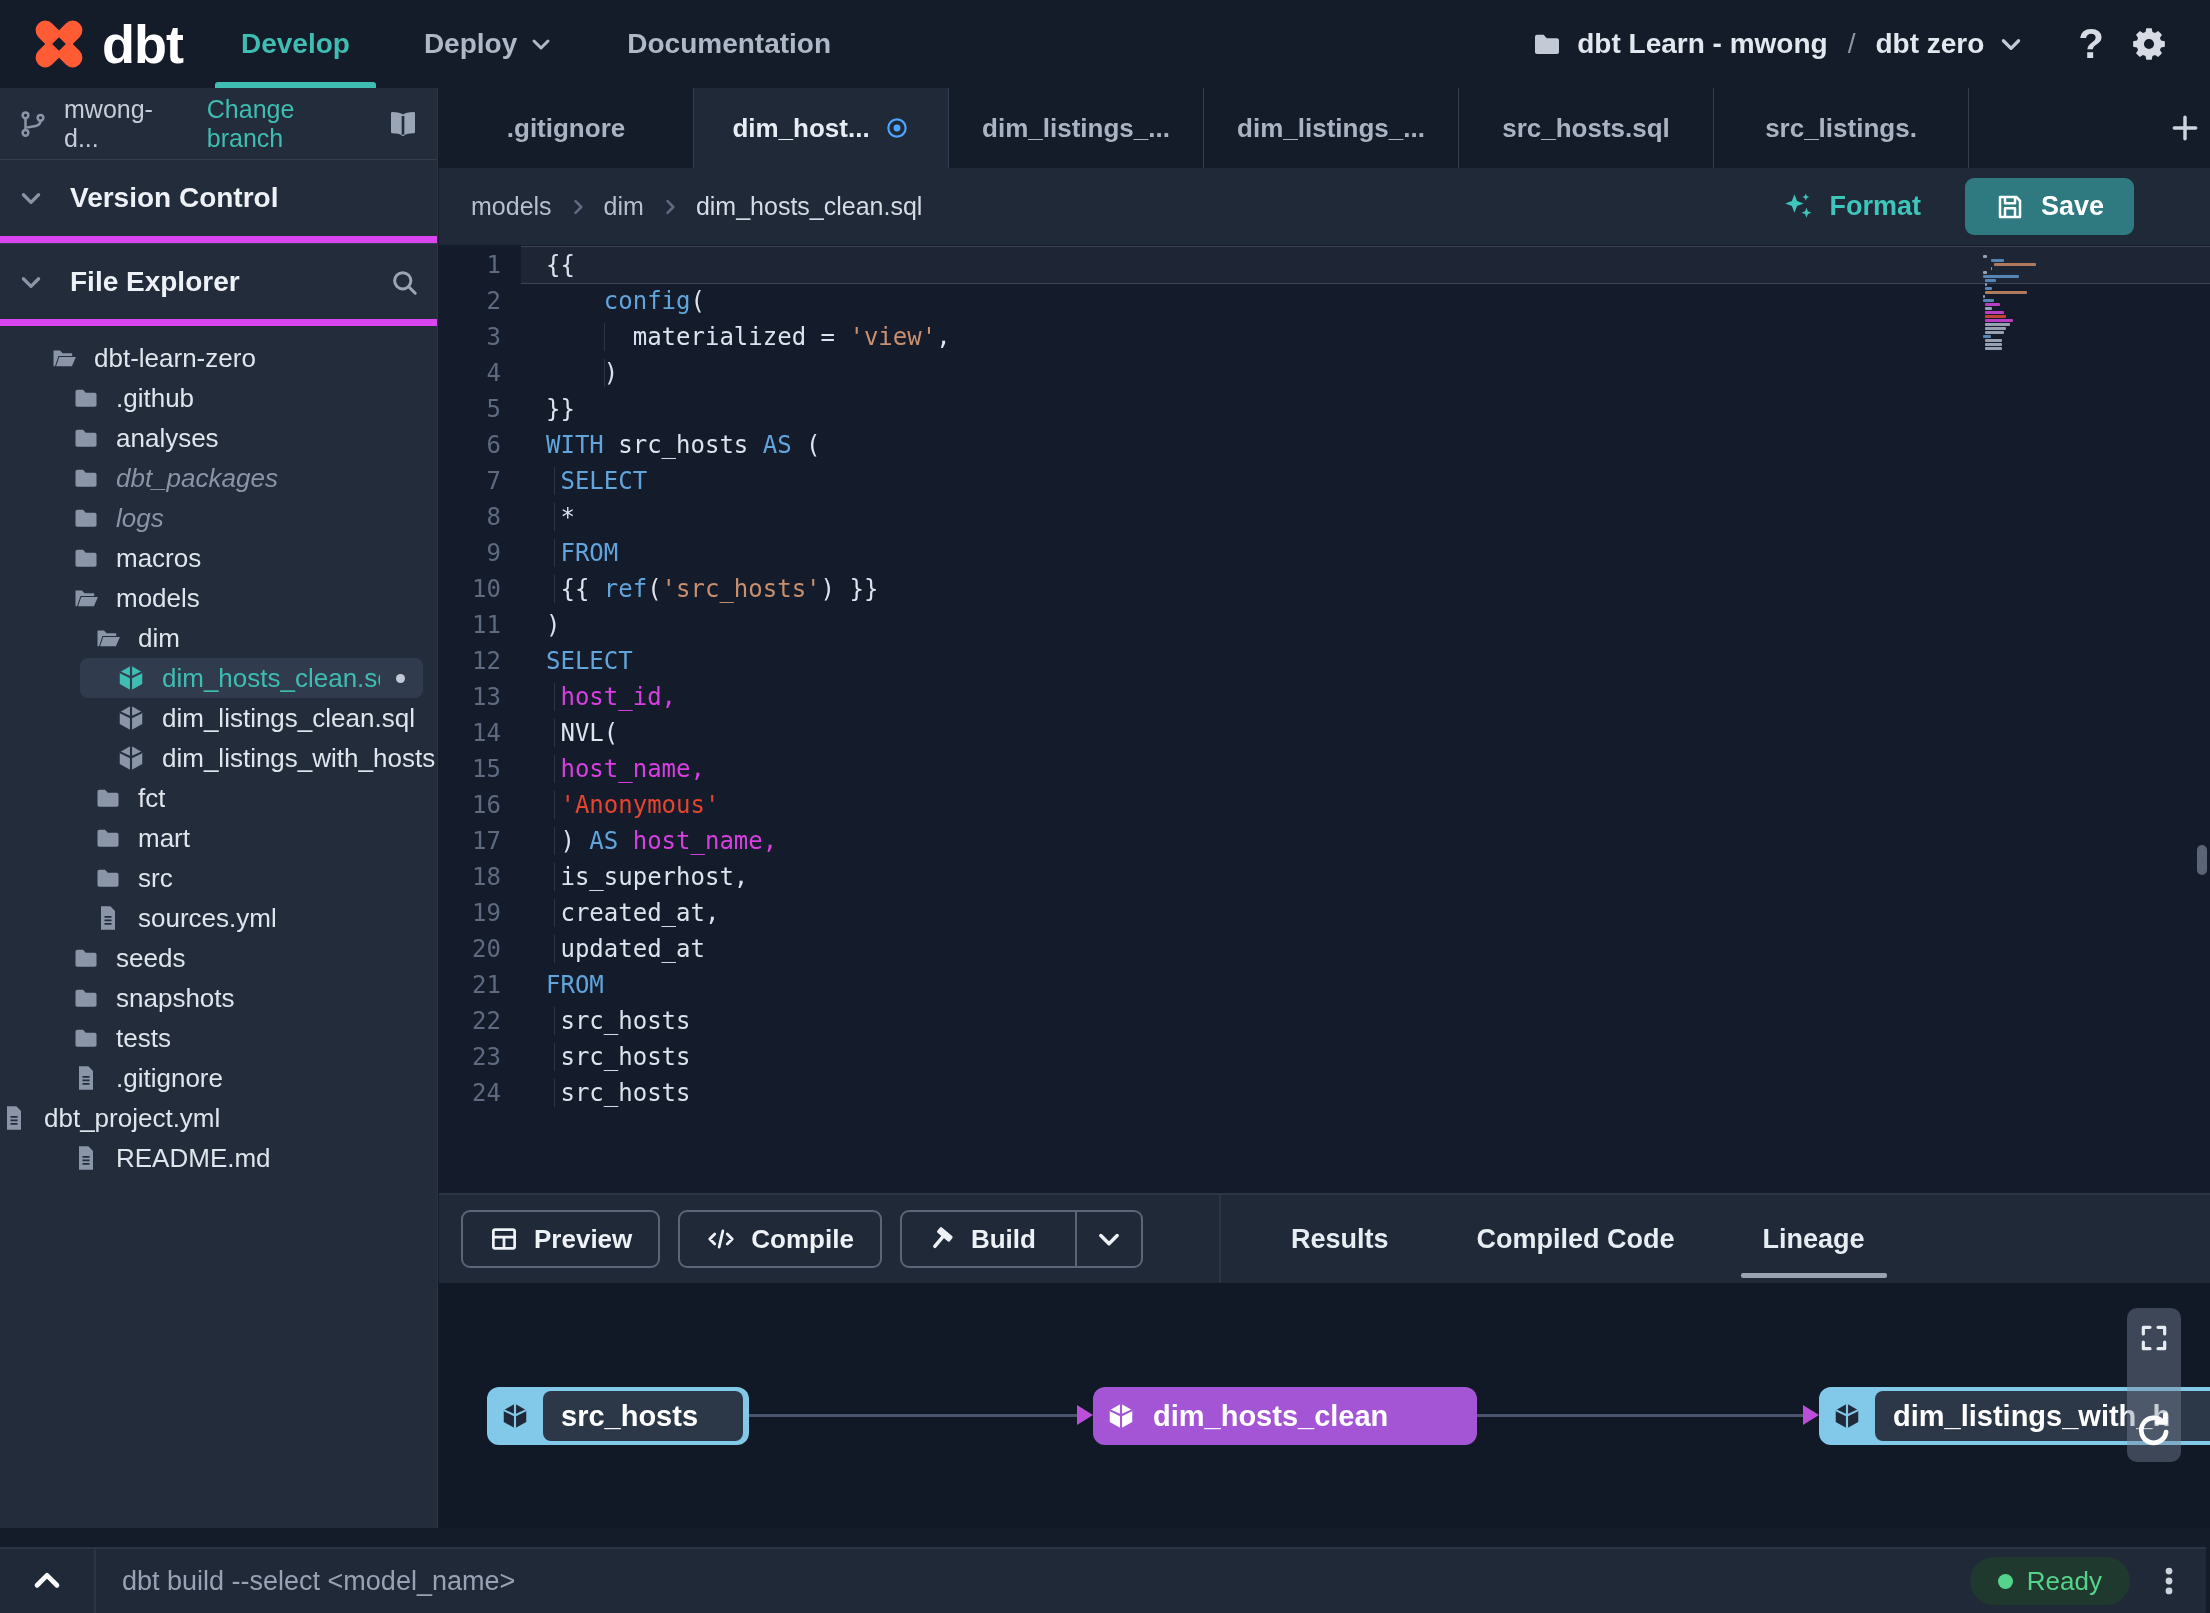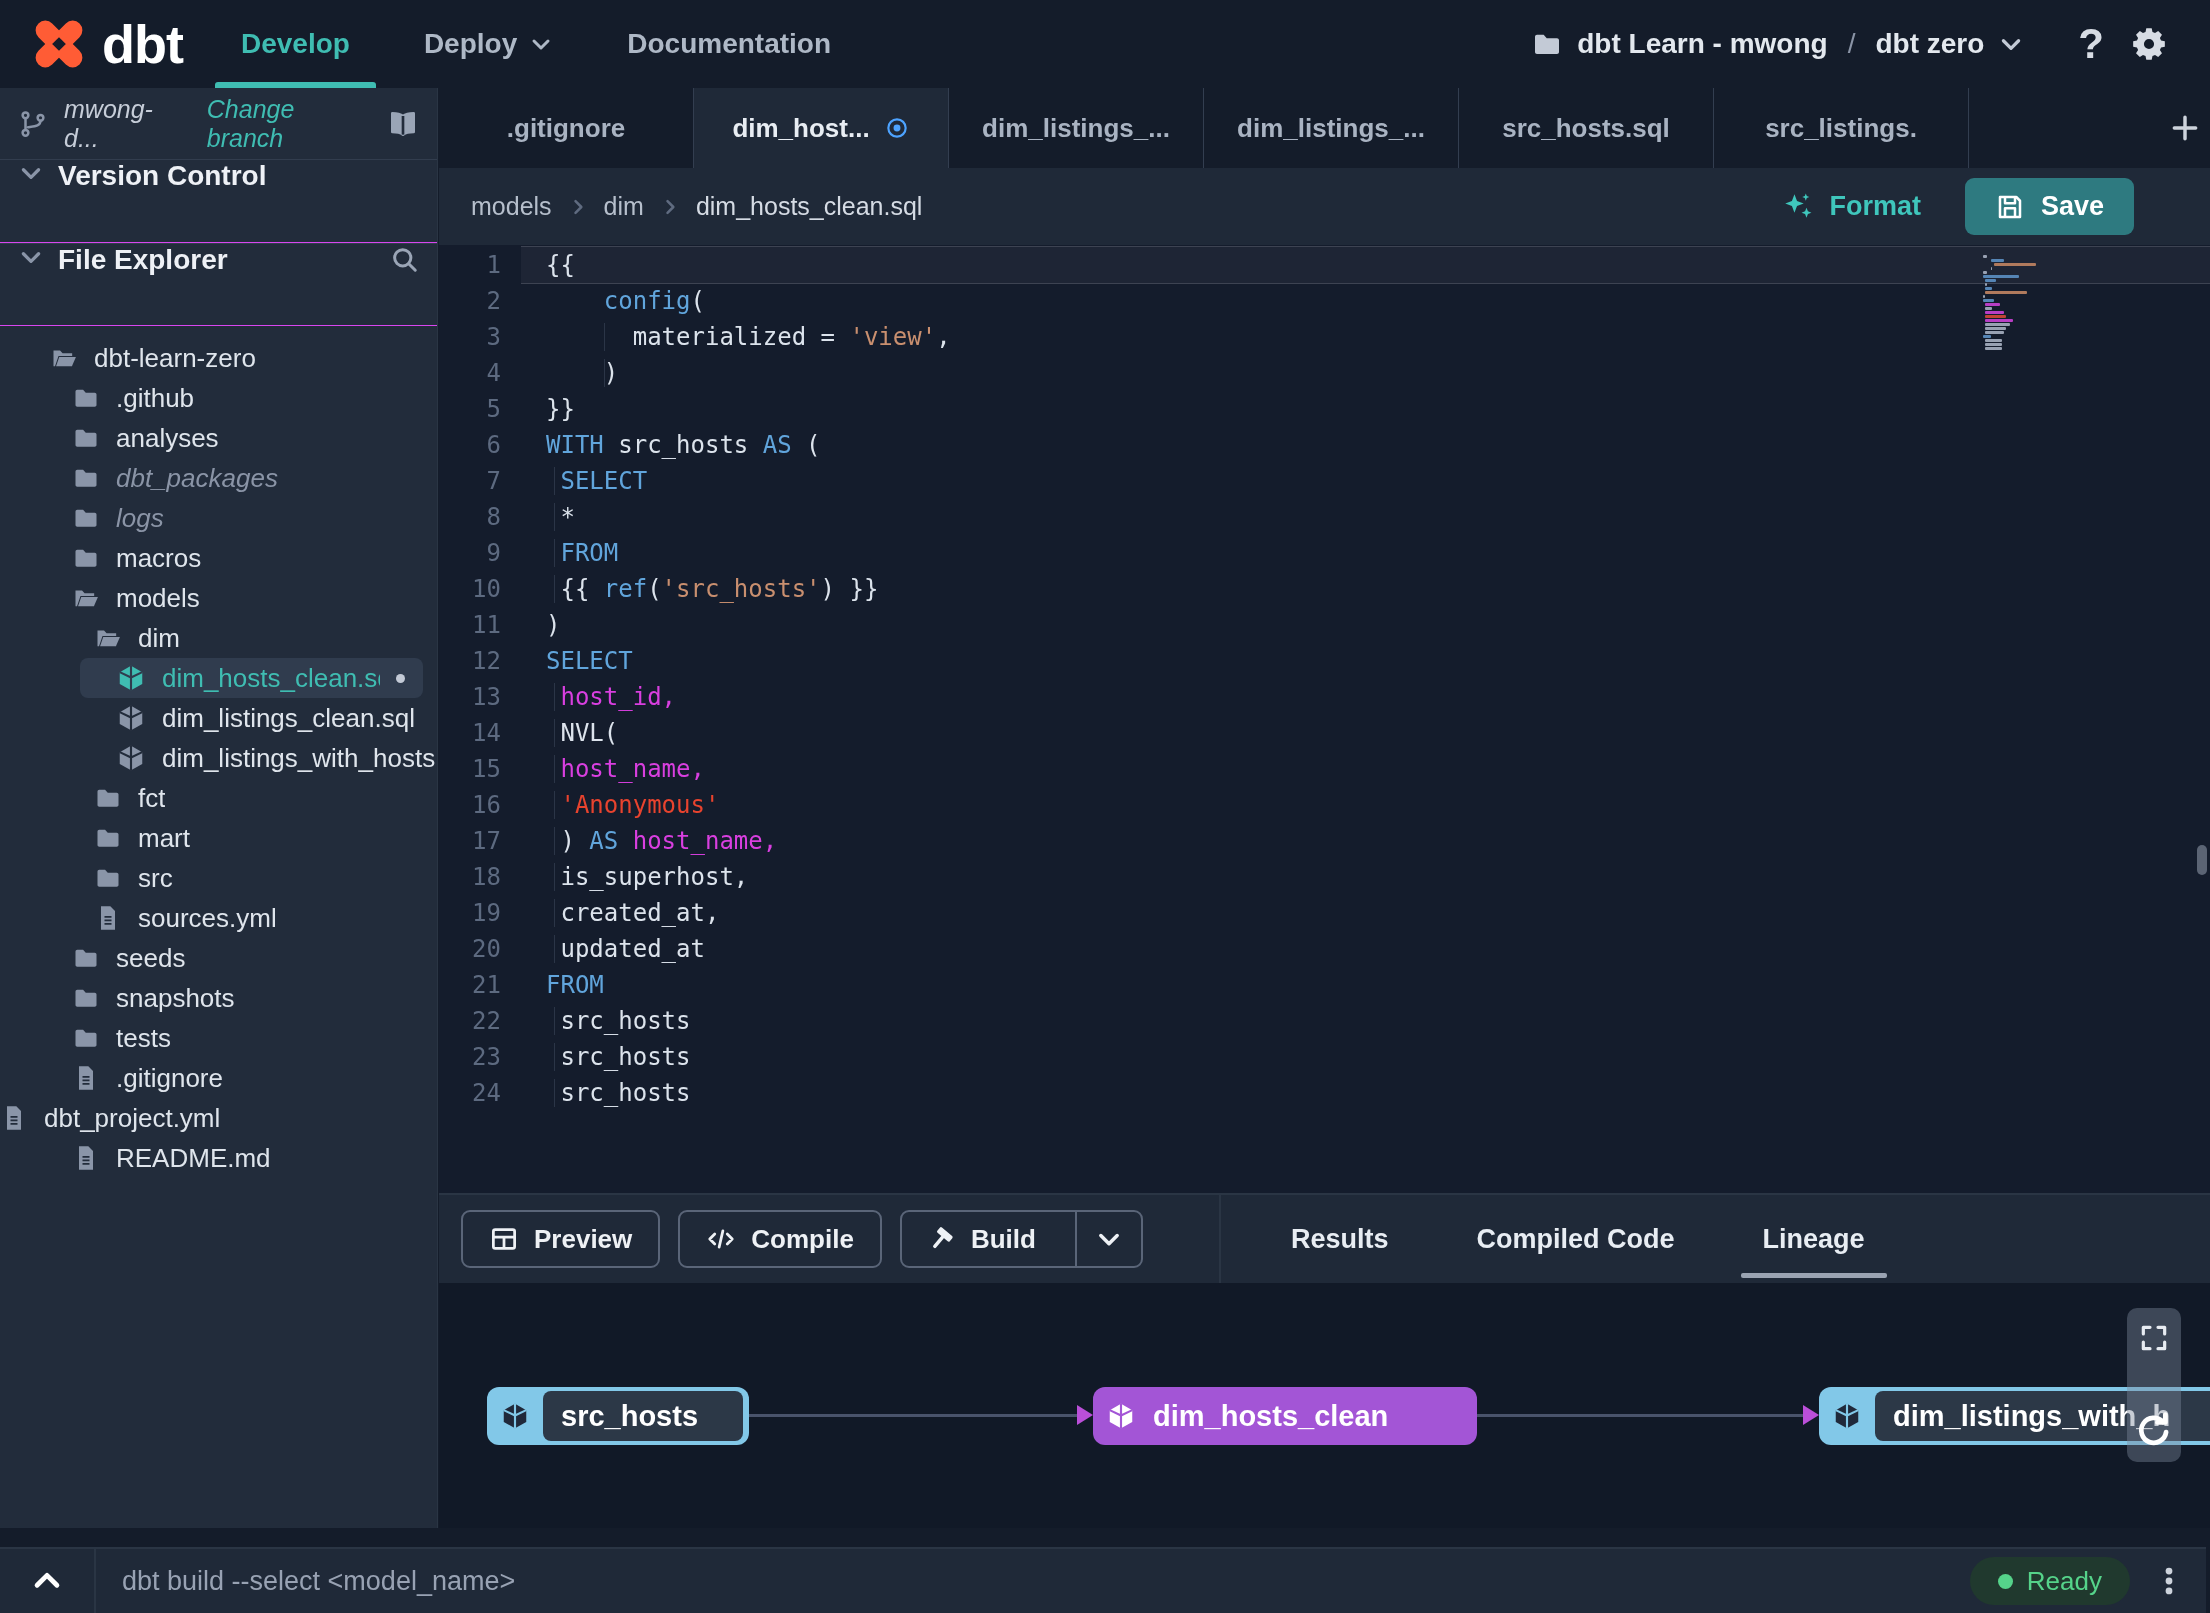--- a/index.html
+++ b/index.html
@@ -19,25 +19,25 @@
   .nav-item .chev { color:#aeb8c6; }
   .nav-right { margin-left:auto; display:flex; align-items:center; margin-right:42px; gap:26px; }
   .proj { display:flex; align-items:center; gap:14px; cursor:pointer; }
   .proj-name { font-size:28px; font-weight:600; color:#e3e8ee; }
   .proj-sep { font-size:28px; color:#8a94a6; margin:0 6px; }
   .icon { display:inline-flex; align-items:center; justify-content:center; line-height:0; }
   .help-q { font-size:42px; font-weight:bold; color:#d7dce4; cursor:pointer; margin-left:28px; }
 
   
   .sidebar { position:absolute; top:88px; left:0; width:438px; bottom:85px; background:#222c3b; border-right:1px solid #2a3544; overflow:hidden; }
-  .branch-row { height:72px; border-bottom:1px solid #323d4e; display:flex; align-items:center; padding:0 18px; gap:16px;font-style:italic; }
+  .branch-row { height:72px; border-bottom:1px solid #323d4e; display:flex; align-items:center; padding:0 18px; gap:16px; }
   .branch-name { font-size:25px; color:#c6cdd8; }
   .branch-change { font-size:25px; color:var(--teal,#3fbdb2); cursor:pointer; margin-left:8px; }
   .branch-book { margin-left:auto; color:#9aa5b6; cursor:pointer; }
-  .sec-header { height:83px; border-bottom:1px solid #d946ef; display:flex; align-items:flex-start; padding:0 18px; gap:14px; }
+  .sec-header { height:83px; border-bottom:7px solid #d946ef; display:flex; align-items:center; padding:0 18px; gap:26px; }
   .sec-title { font-size:28px; font-weight:bold; color:#eef1f6; }
   .sec-chev { color:#8a95a8; }
   .vc-body { height:324px; padding:19px 8px; }
   .btn-pr { width:388px; height:76px; background:var(--green,#3f9e67); border:none; border-radius:10px; display:flex; align-items:center; color:#fff; cursor:pointer; overflow:hidden; padding:0; }
   .btn-pr-label { flex:1; text-align:center; font-size:26px; font-weight:600; color:#fff; font-family:inherit; }
   .btn-pr-caret { width:56px; height:100%; border-left:1px solid rgba(255,255,255,.45); display:flex; align-items:center; justify-content:center; color:#fff; }
   .fe-header { border-top:1px solid #323d4e; }
   .fe-search { margin-left:auto; color:#9aa5b6; cursor:pointer; }
   .tree { padding-top:12px; }
   .trow { height:40px; display:flex; align-items:center; gap:16px; font-size:26px; color:#dfe5ec; cursor:pointer; }

